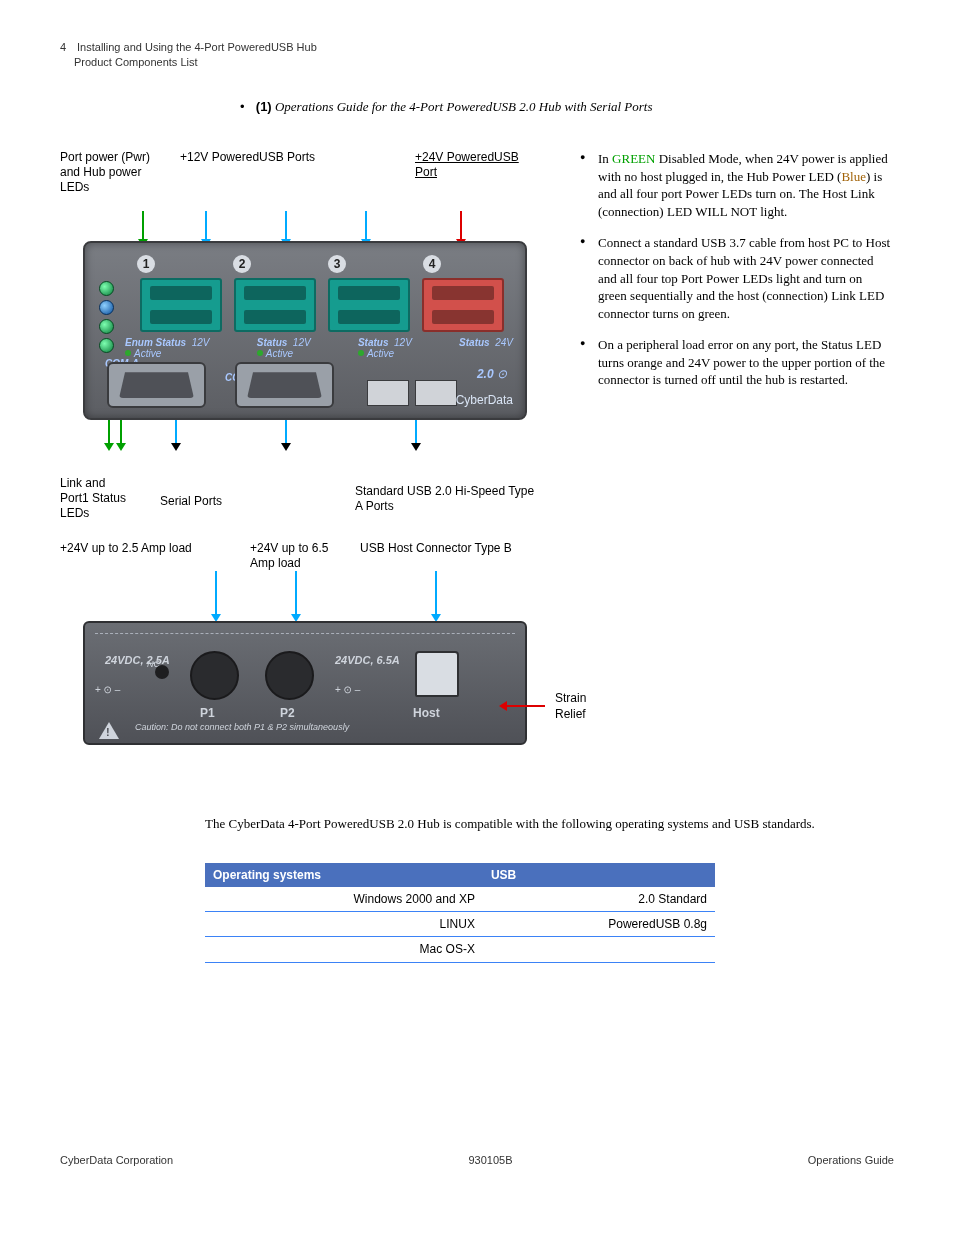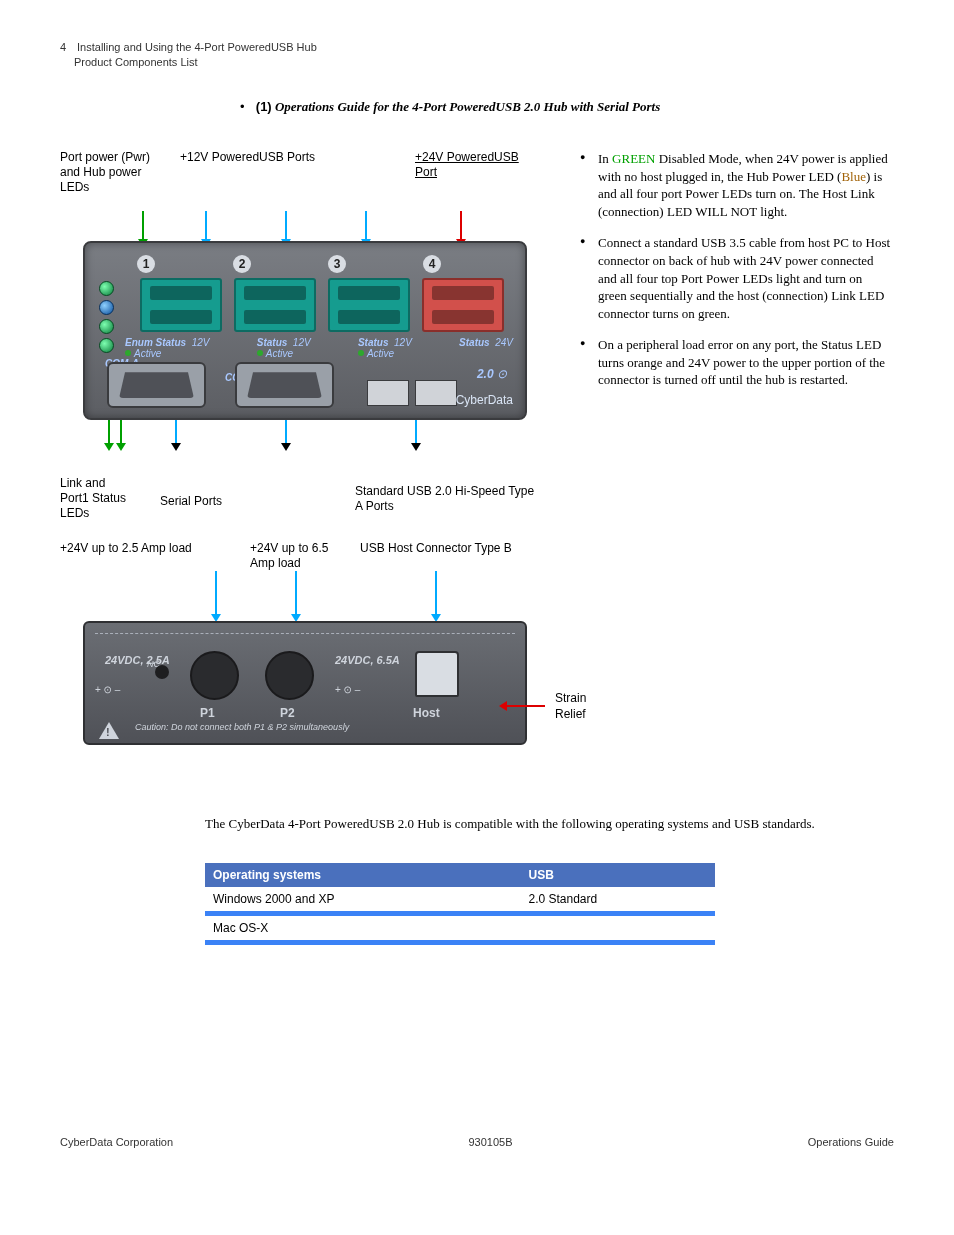--- a/index.html
+++ b/index.html
@@ -30,21 +30,20 @@
   .top-bullet .bull {
     font-family: Arial, sans-serif;
     margin-right: 8px;
   }
   .top-bullet .num {
     font-family: Arial, sans-serif;
     font-weight: bold;
   }
   .top-bullet .title-italic {
     font-style: italic;
-    font-weight: bold;
   }
   .columns {
     display: flex;
     gap: 30px;
     margin-bottom: 40px;
   }
   .left-col {
     width: 490px;
     font-family: Arial, Helvetica, sans-serif;
     font-size: 12px;
@@ -420,21 +419,22 @@
   }
   table.compat th {
     background: #4a70bd;
     color: #fff;
     text-align: left;
     padding: 4px 8px;
     font-weight: bold;
   }
   table.compat td {
     padding: 4px 8px;
-    border-bottom: 5px solid #3b82f6;
+    border-bottom: 1px solid #3b82f6;
+    text-align: right;
   }
   .footer {
     margin-top: 190px;
     display: flex;
     justify-content: space-between;
     font-family: Arial, Helvetica, sans-serif;
     font-size: 11px;
     color: #333;
   }
   
@@ -583,39 +583,43 @@
       <div class="strain-arrow"></div>
       <div class="strain-lbl">Strain Relief</div>
     </div>
   </div>
 
   <div class="right-col">
     <ul>
       <li>
         <span>In </span><span class="green">GREEN</span><span> Disabled Mode, when 24V power is applied with no host plugged in, the Hub Power LED (</span><span class="blue">Blue</span><span>) is and all four port Power LEDs turn on. The Host Link (connection) LED WILL NOT light.</span>
       </li>
-      <li>Connect a standard USB 3.5 cable from host PC to Host connector on back of hub with 24V power connected and all four top Port Power LEDs light and turn on green sequentially and the host (connection) Link LED connector turns on green.</li>
+      <li>Connect a standard USB 3.7 cable from host PC to Host connector on back of hub with 24V power connected and all four top Port Power LEDs light and turn on green sequentially and the host (connection) Link LED connector turns on green.</li>
       <li>On a peripheral load error on any port, the Status LED turns orange and 24V power to the upper portion of the connector is turned off until the hub is restarted.</li>
     </ul>
   </div>
 </div>
 
 <div class="compat-text">The CyberData 4-Port PoweredUSB 2.0 Hub is compatible with the following operating systems and USB standards.</div>
 
 <table class="compat">
   <tbody>
       <tr>
     <th>Operating systems</th>
     <th>USB</th>
   </tr>
   <tr>
     <td>Windows 2000 and XP</td>
     <td>2.0 Standard</td>
   </tr>
   <tr>
+    <td>LINUX</td>
+    <td>PoweredUSB 0.8g</td>
+  </tr>
+  <tr>
     <td>Mac OS-X</td>
     <td></td>
   </tr>
 </tbody>
   </table>
 
 <div class="footer">
   <span>CyberData Corporation</span>
   <span>930105B</span>
   <span>Operations Guide</span>

